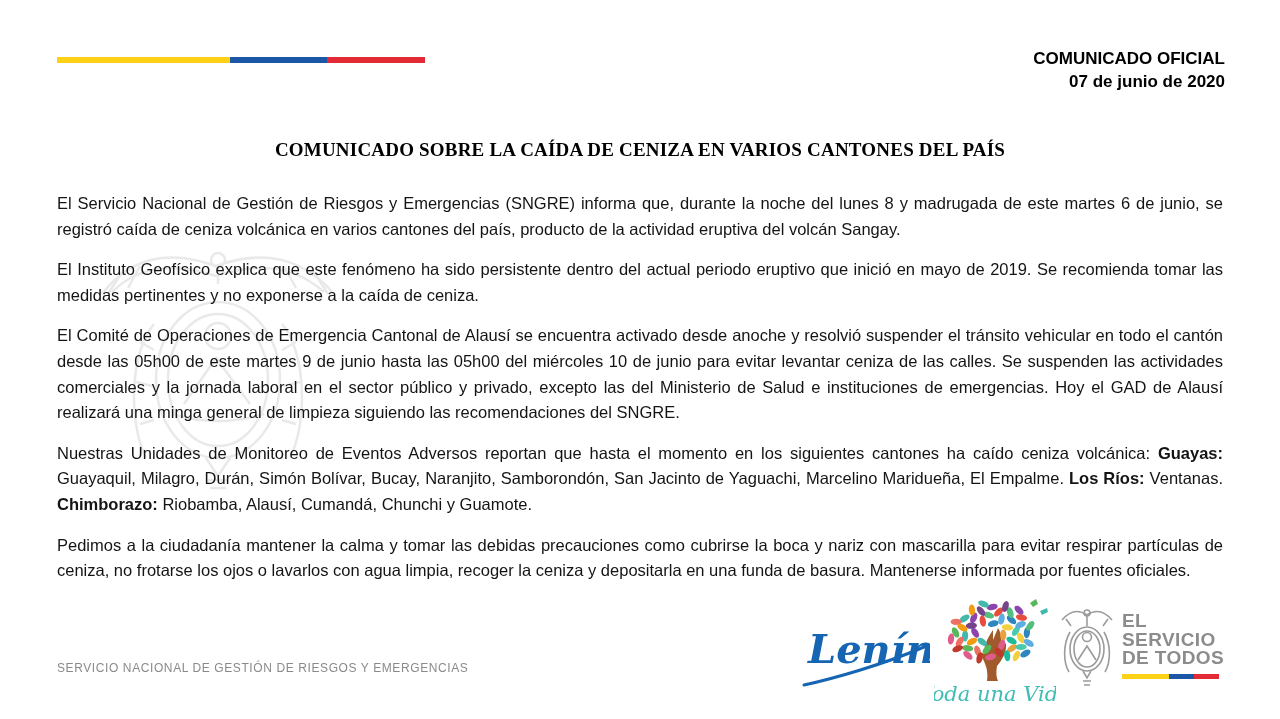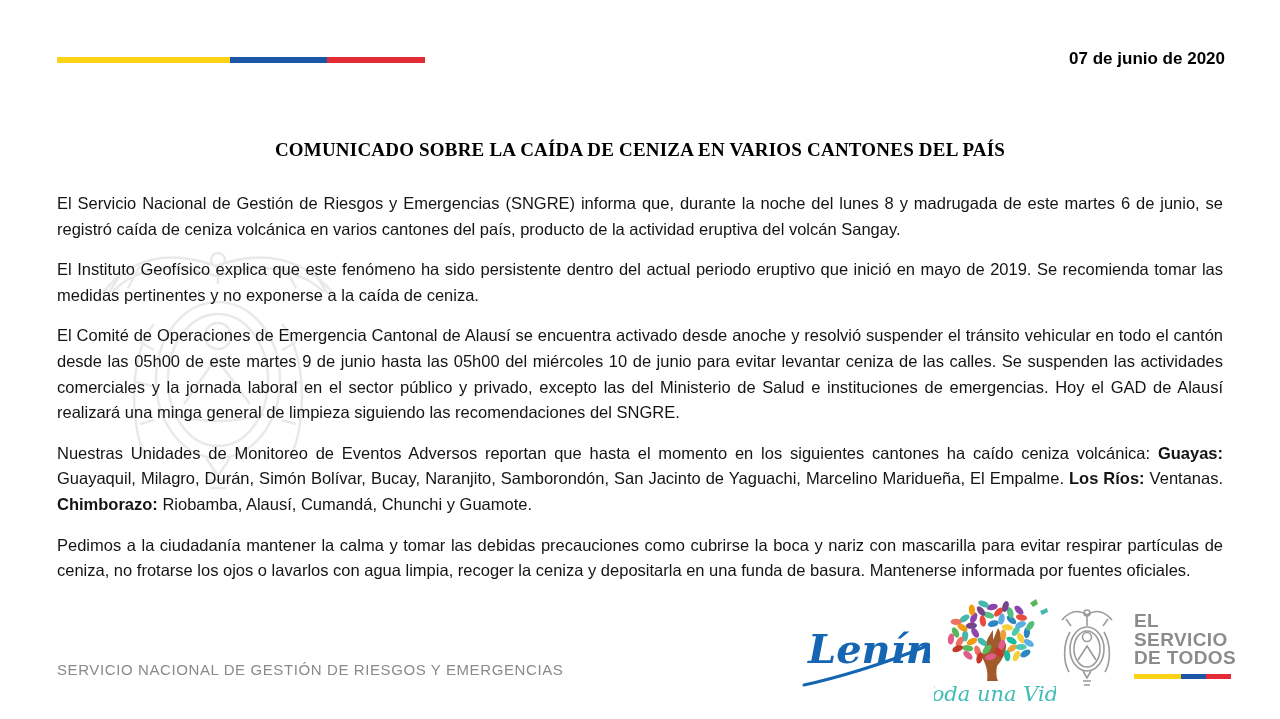--- a/index.html
+++ b/index.html
@@ -33,26 +33,26 @@
   
   .body-text {
     position:absolute; left:57px; top:191px; width:1166px;
     font-size:16.5px; line-height:25.6px; text-align:justify; color:#141414;
   }
   .body-text p { margin:0 0 15px 0; }
   .body-text b { font-weight:bold;margin-top:9px; }
 
   
   .footer-org {
-    position:absolute; left:57px; top:661px; font-size:15px;
+    position:absolute; left:57px; top:661px; font-size:12px;
     color:#8a8a8a; letter-spacing:0.6px; white-space:nowrap;
   }
   .logo-lenin { position:absolute; left:798px; top:617px; }
   .logo-toda { position:absolute; left:934px; top:597px; }
-  .logo-gobierno { position:absolute; left:1058px; top:604px; display:flex; align-items:flex-start;gap:12px; }
+  .logo-gobierno { position:absolute; left:1058px; top:604px; display:flex; align-items:flex-start; }
   .gob-text-wrap { margin-left:6px; padding-top:8px; }
   .gob-text {
     color:#8C8C8C; font-weight:bold; font-size:19px; line-height:18.5px;
     letter-spacing:0.4px; white-space:nowrap;
   }
   .gob-bar { display:flex; width:97px; height:5px; margin-top:6px; }
   .gob-bar .y { width:48%; background:#FDD116; }
   .gob-bar .b { width:26%; background:#1B57A5; }
   .gob-bar .r { width:26%; background:#E22B35; }
 </style>
@@ -82,20 +82,21 @@
     </g>
   </svg>
 
   <div class="flag-bar">
     <span class="y"></span>
     <span class="b"></span>
     <span class="r"></span>
   </div>
 
   <div class="header-meta">
+    <div>COMUNICADO OFICIAL</div>
     <div>07 de junio de 2020</div>
   </div>
 
   <div class="doc-title">COMUNICADO SOBRE LA CAÍDA DE CENIZA EN VARIOS CANTONES DEL PAÍS</div>
 
   <div class="body-text">
     <p>El Servicio Nacional de Gestión de Riesgos y Emergencias (SNGRE) informa que, durante la noche del lunes 8 y madrugada de este martes 6 de junio, se registró caída de ceniza volcánica en varios cantones del país, producto de la actividad eruptiva del volcán Sangay.</p>
     <p>El Instituto Geofísico explica que este fenómeno ha sido persistente dentro del actual periodo eruptivo que inició en mayo de 2019. Se recomienda tomar las medidas pertinentes y no exponerse a la caída de ceniza.</p>
     <p>El Comité de Operaciones de Emergencia Cantonal de Alausí se encuentra activado desde anoche y resolvió suspender el tránsito vehicular en todo el cantón desde las 05h00 de este martes 9 de junio hasta las 05h00 del miércoles 10 de junio  para evitar levantar ceniza de las calles. Se suspenden las actividades comerciales y la jornada laboral en el sector público y privado, excepto las del Ministerio de Salud e instituciones de emergencias. Hoy el GAD de Alausí  realizará una minga general de limpieza siguiendo las recomendaciones del SNGRE.</p>
     <p><span>Nuestras Unidades de Monitoreo de Eventos Adversos reportan que hasta el momento en los siguientes cantones ha caído ceniza volcánica: </span><b>Guayas:</b><span> Guayaquil, Milagro, Durán, Simón Bolívar, Bucay, Naranjito, Samborondón, San Jacinto de Yaguachi, Marcelino Maridueña, El Empalme. </span><b>Los Ríos:</b><span> Ventanas. </span><b>Chimborazo:</b><span> Riobamba, Alausí, Cumandá, Chunchi  y Guamote.</span></p>

